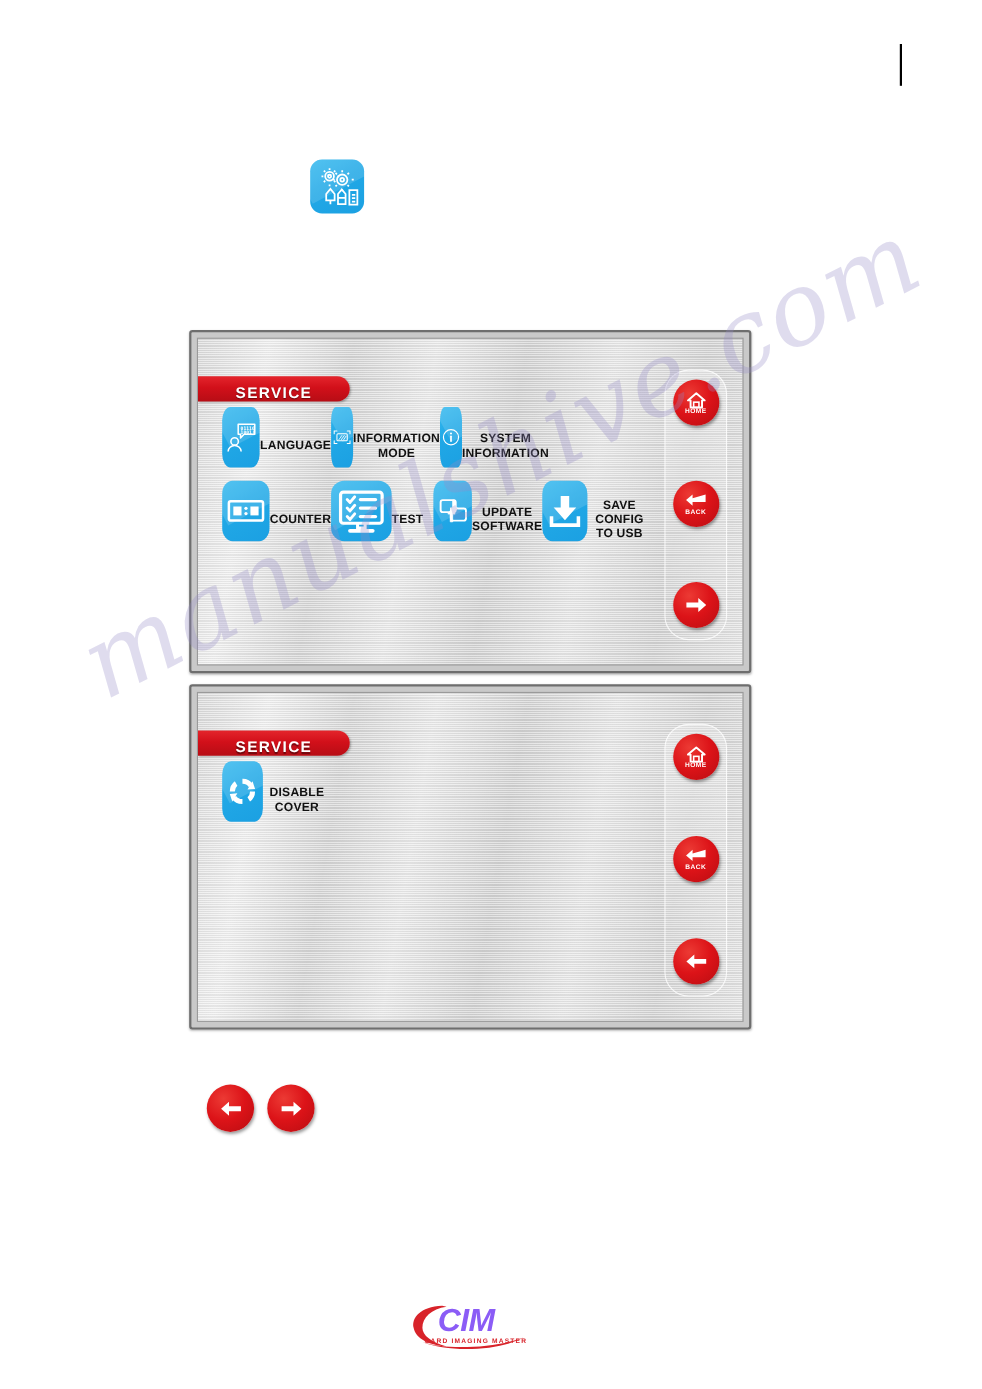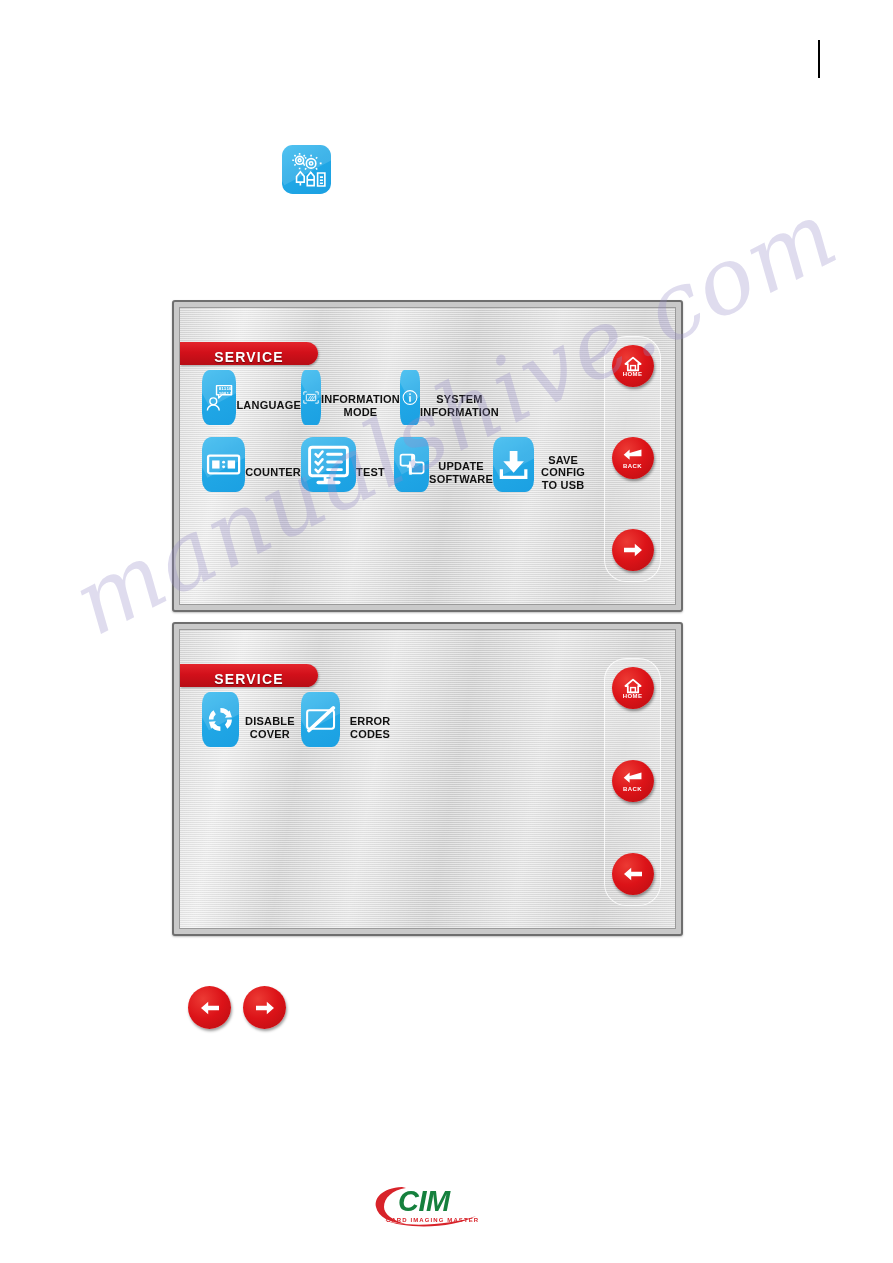--- a/index.html
+++ b/index.html
@@ -201,21 +201,21 @@
     width: 110px;
     height: 46px;
   }
   .footer-logo .logo-word {
     position: absolute;
     left: 26px;
     top: 1px;
     font-size: 29px;
     font-weight: bold;
     font-style: italic;
-    color: #15803d;
+    color: #8b5cf6;
     letter-spacing: -0.5px;
     font-family: "Liberation Sans", sans-serif;
   }
   .footer-logo .logo-tag {
     position: absolute;
     left: 14px;
     top: 33px;
     font-size: 6px;
     font-weight: bold;
     color: #d8232a;
@@ -403,29 +403,20 @@
                 <path d="M32 52 a20 20 0 0 1 -17 -9 l7 -4 a12 12 0 0 0 10 5 z"></path>
                 <path d="M48 16 l4 12 l-12 1 z"></path>
                 <path d="M16 48 l-4 -12 l12 -1 z"></path>
                 <path d="M52 32 a20 20 0 0 1 -8 16 l-4 -7 a12 12 0 0 0 4 -9 z"></path>
                 <path d="M12 32 a20 20 0 0 1 8 -16 l4 7 a12 12 0 0 0 -4 9 z"></path>
               </g>
             </svg>
           </div>
           <div class="tile-label">DISABLE COVER</div>
         </div>
-        <div class="menu-cell">
-          <div class="tile rounded-icon">
-            <svg viewBox="0 0 64 64">
-              <rect x="10" y="17" width="44" height="30" rx="4" fill="none" stroke="#ffffff" stroke-width="3.4"></rect>
-              <path d="M13 50 L53 13" stroke="#ffffff" stroke-width="6" stroke-linecap="round"></path>
-            </svg>
-          </div>
-          <div class="tile-label">ERROR CODES</div>
-        </div>
       </div>
     </div>
 
     <div class="nav-rail">
       <div class="nav-btn">
         <svg width="20" height="16" viewBox="0 0 24 20">
           <path d="M12 2 L2.5 10 h3 v8 h13 v-8 h3 z" fill="none" stroke="#ffffff" stroke-width="2.2" stroke-linejoin="round"></path>
           <rect x="9" y="12" width="6" height="6" fill="none" stroke="#ffffff" stroke-width="1.8"></rect>
         </svg>
         <span class="nav-text">HOME</span>

